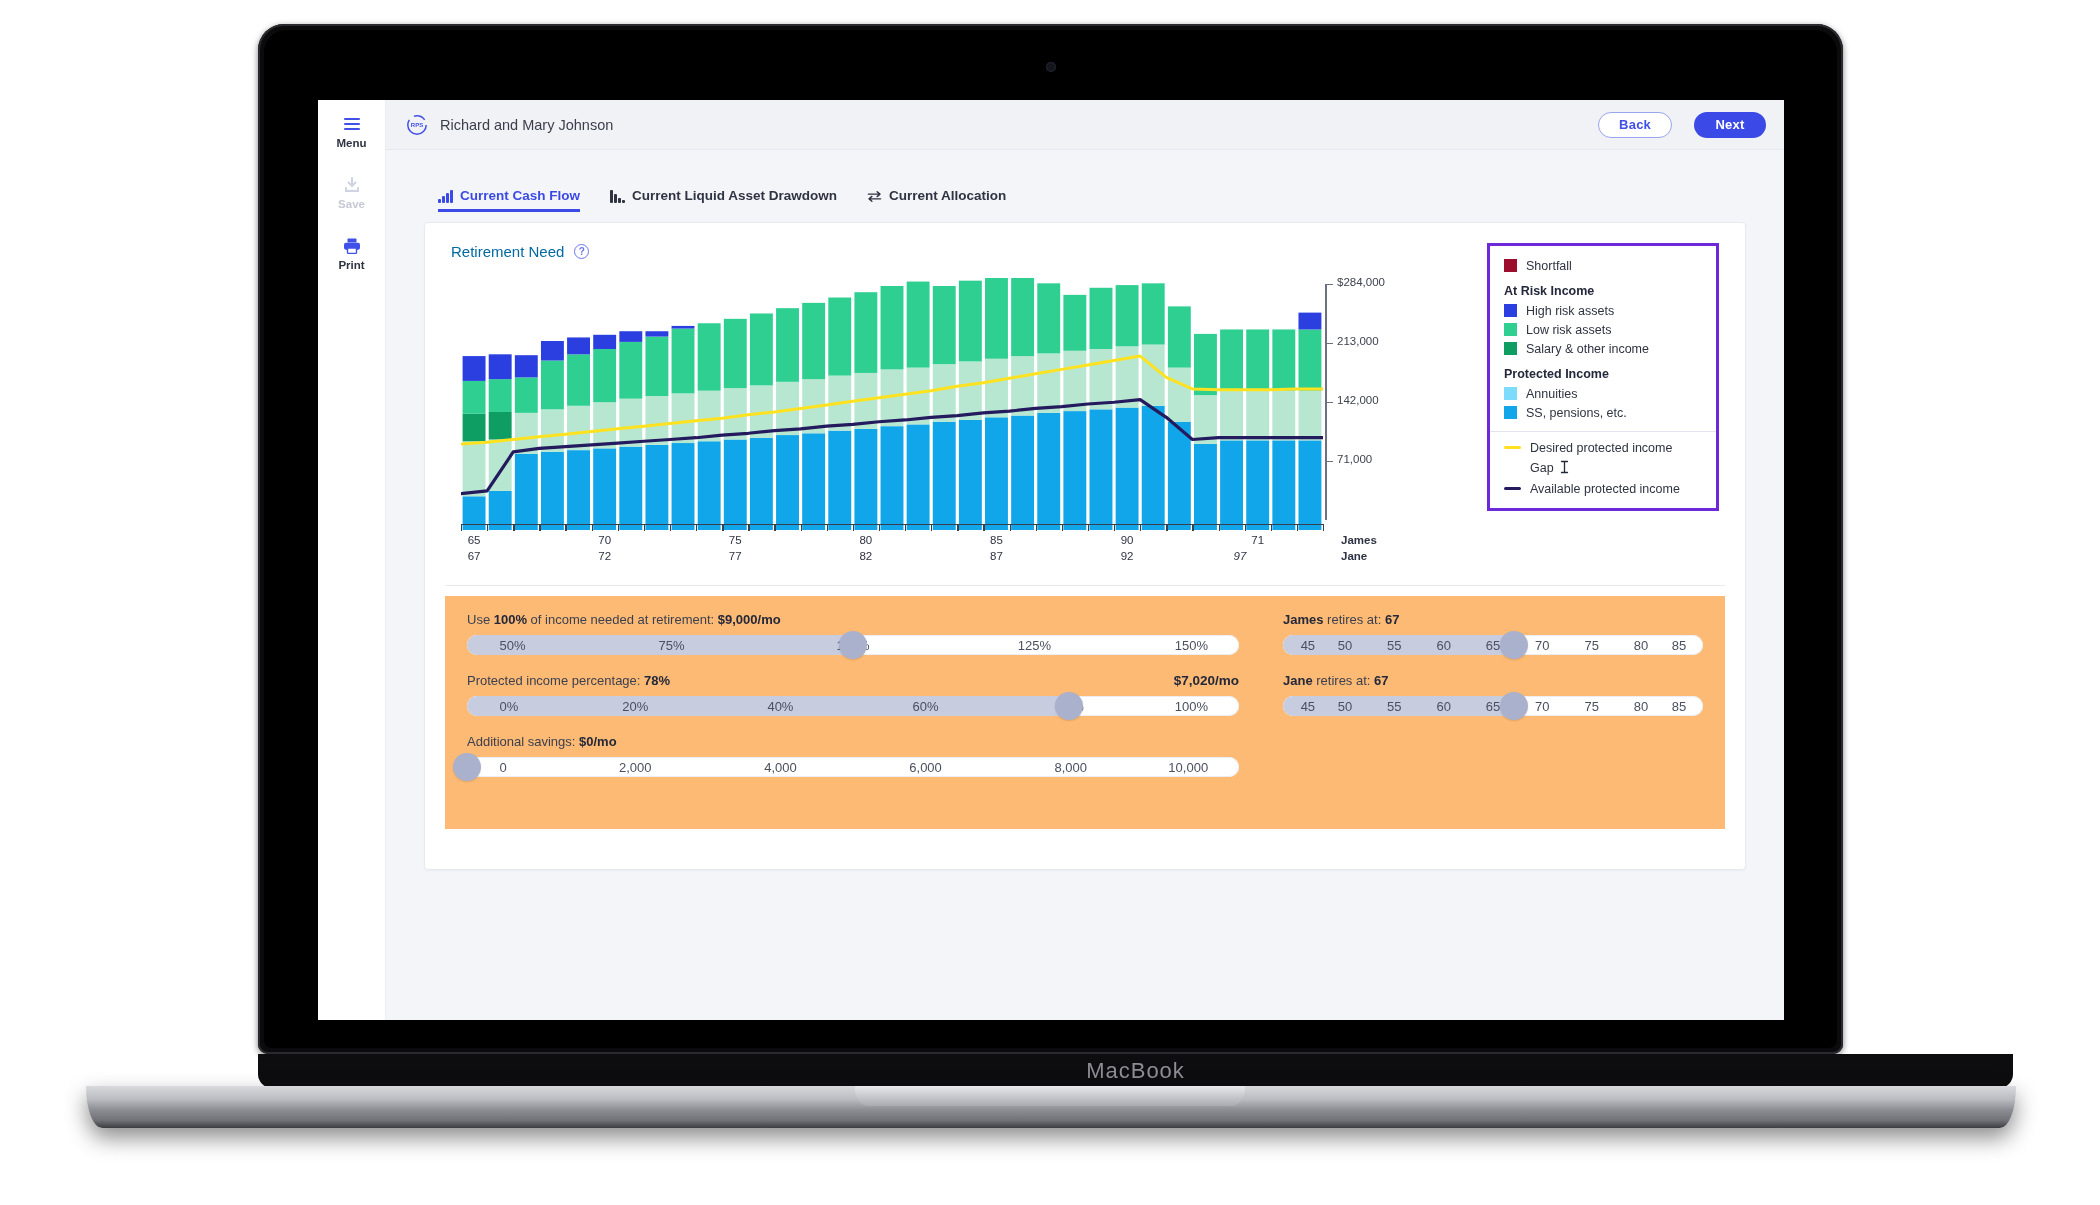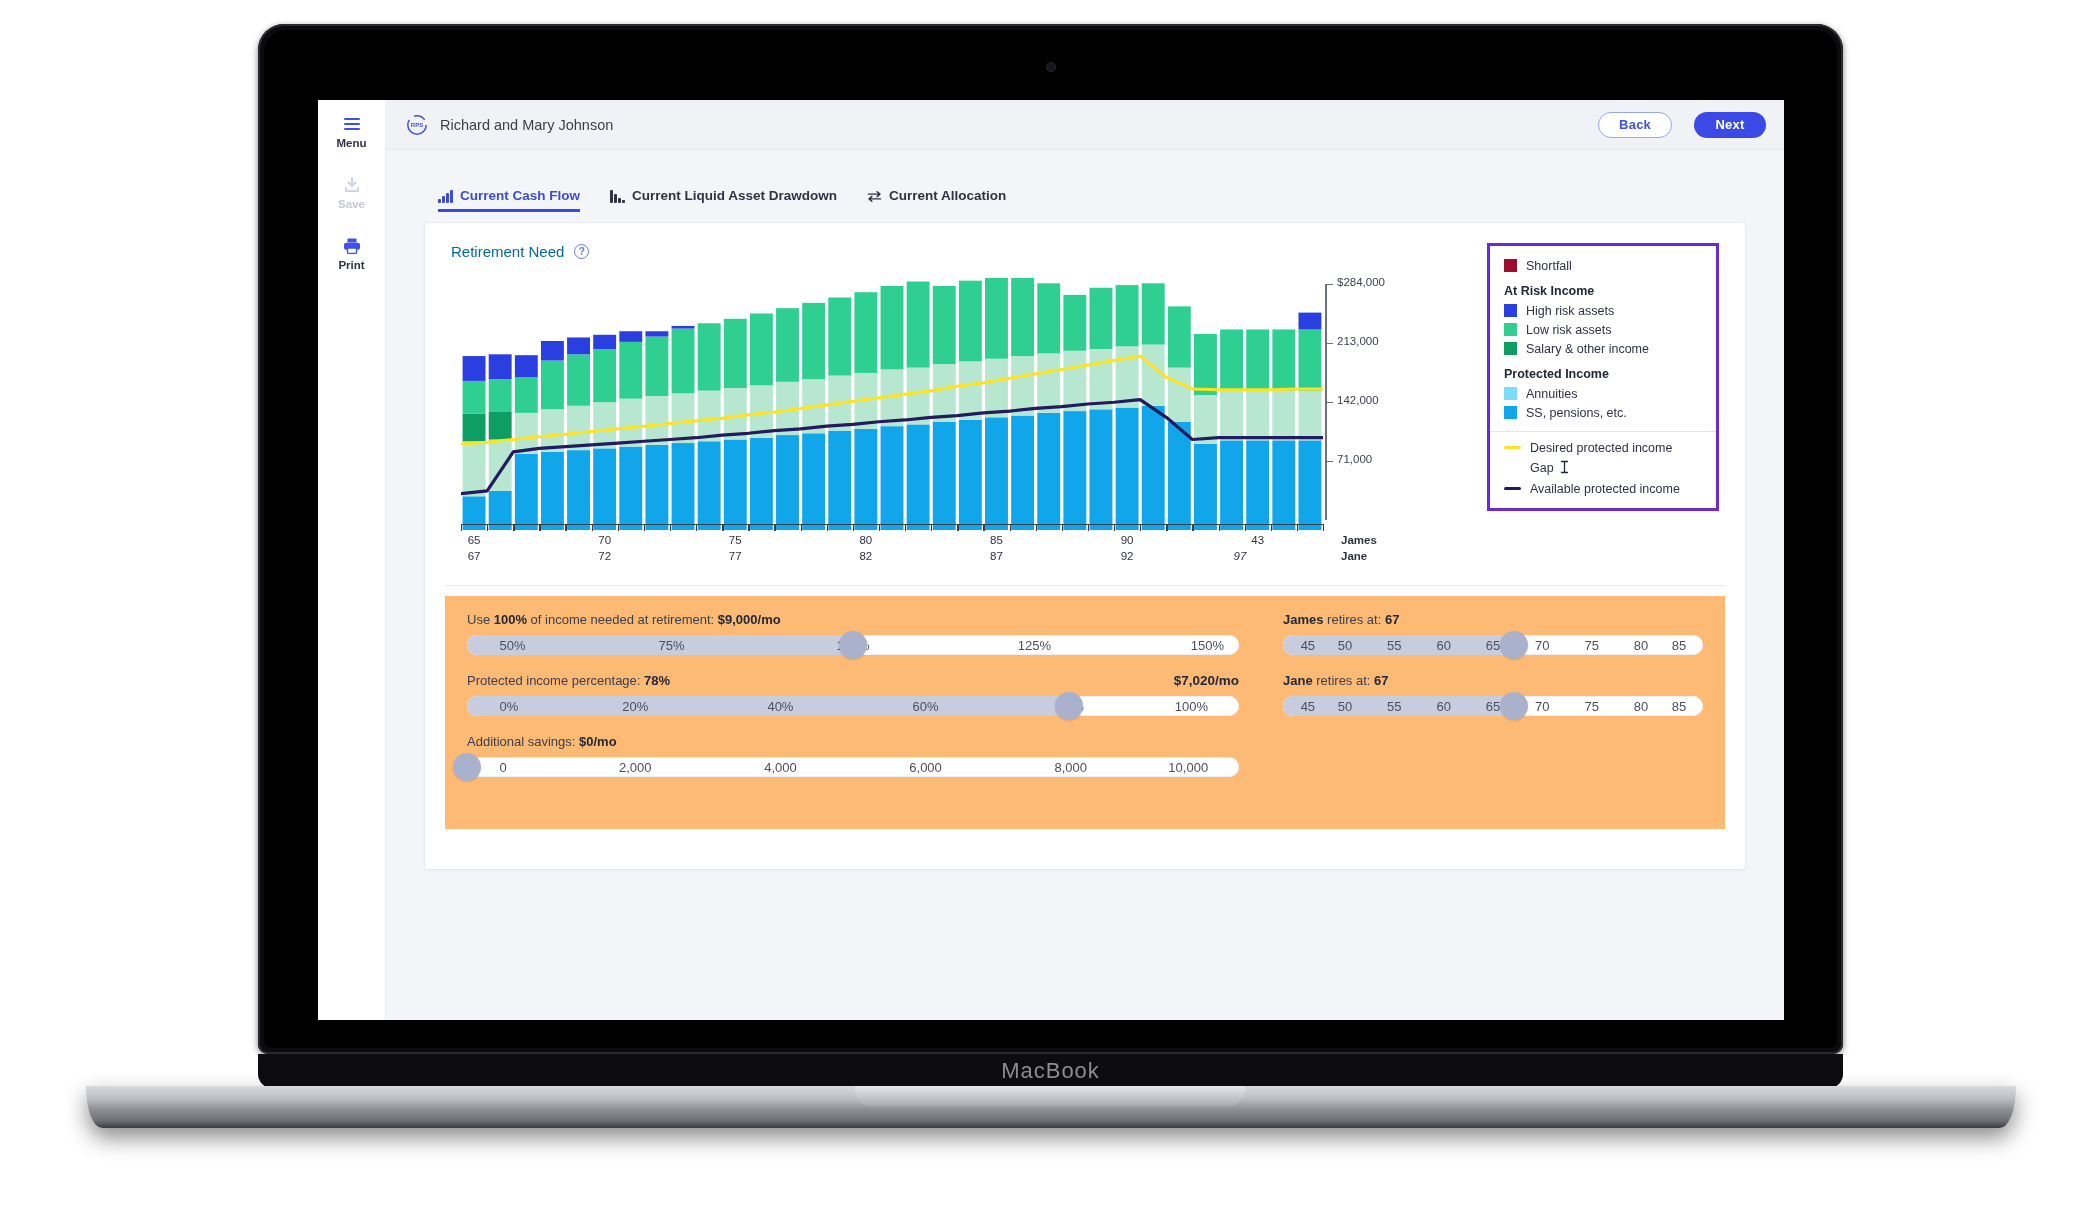--- a/index.html
+++ b/index.html
@@ -29,21 +29,21 @@
     width:10px; height:10px; border-radius:50%;
     background:#15151c; box-shadow: inset 0 0 2px #3a3a55;
   }
   #screen {
     position:absolute; left:318px; top:100px;
     width:1466px; height:920px;
     background:#f4f5f9; overflow:hidden;
   }
   #macbook-chin {
     position:absolute; left:258px; top:1054px;
-    width:1585px; height:34px;
+    width:1755px; height:34px;
     background:#0d0d0f;
     border-radius: 0 0 14px 14px;
     display:flex; align-items:center; justify-content:center;text-align:right;
   }
   #macbook-word {
     color:#8d8d93; font-size:22px; letter-spacing:1px;
     font-family:"Liberation Sans", sans-serif;
   }
   #laptop-base {
     position:absolute; left:86px; top:1086px;
@@ -432,21 +432,21 @@
                     <div style="position: absolute; left: 835.879px; top: 0px; width: 1.3px; height: 7px; background: rgb(58, 63, 77);"></div>
                     <div style="position: absolute; left: 862px; top: 0px; width: 1.3px; height: 7px; background: rgb(58, 63, 77);"></div>
                     <div style="position: absolute; left: 0px; top: 0px; width: 862px; height: 1.4px; background: rgb(58, 63, 77);"></div>
                   </div>
                   <div class="xlab r1" style="left: -3.93939px;">65</div>
                   <div class="xlab r1" style="left: 126.667px;">70</div>
                   <div class="xlab r1" style="left: 257.273px;">75</div>
                   <div class="xlab r1" style="left: 387.879px;">80</div>
                   <div class="xlab r1" style="left: 518.485px;">85</div>
                   <div class="xlab r1" style="left: 649.091px;">90</div>
-                  <div class="xlab r1" style="left: 779.697px;">43</div>
+                  <div class="xlab r1" style="left: 779.697px;">71</div>
                   <div class="xlab r2" style="left: -3.93939px;">67</div>
                   <div class="xlab r2" style="left: 126.667px;">72</div>
                   <div class="xlab r2" style="left: 257.273px;">77</div>
                   <div class="xlab r2" style="left: 387.879px;">82</div>
                   <div class="xlab r2" style="left: 518.485px;">87</div>
                   <div class="xlab r2" style="left: 649.091px;">92</div>
                   <div class="xlab r2" style="left: 762px; font-style: italic;">97</div>
                   <div class="xend" style="left: 880px; top: 0px;">James</div>
                   <div class="xend" style="left: 880px; top: 16px;">Jane</div>
                 </div>
@@ -510,21 +510,21 @@
                   <div class="ctrl-label">
                     <span><span>Use </span><b>100%</b><span> of income needed at retirement: </span><b>$9,000/mo</b></span>
                   </div>
                   <div class="slider">
                       <div class="fill" style="width: 50%;"></div>
                       <div class="ticks">
                         <span class="tk" style="left: 4.2%; transform: translateX(0px);">50%</span>
                         <span class="tk" style="left: 26.5%;">75%</span>
                         <span class="tk" style="left: 50%;">100%</span>
                         <span class="tk" style="left: 73.5%;">125%</span>
-                        <span class="tk" style="left: 96%; transform: translateX(-100%); margin-left: 16px;">150%</span>
+                        <span class="tk" style="left: 96%; transform: translateX(-100%);">150%</span>
                       </div>
                       <div class="knob" style="left: 50%;"></div>
                     </div>
 
                   <div class="ctrl-label">
                     <span><span>Protected income percentage: </span><b>78%</b></span>
                     <span class="spacer"></span>
                     <span class="amt">$7,020/mo</span>
                   </div>
                   <div class="slider">

